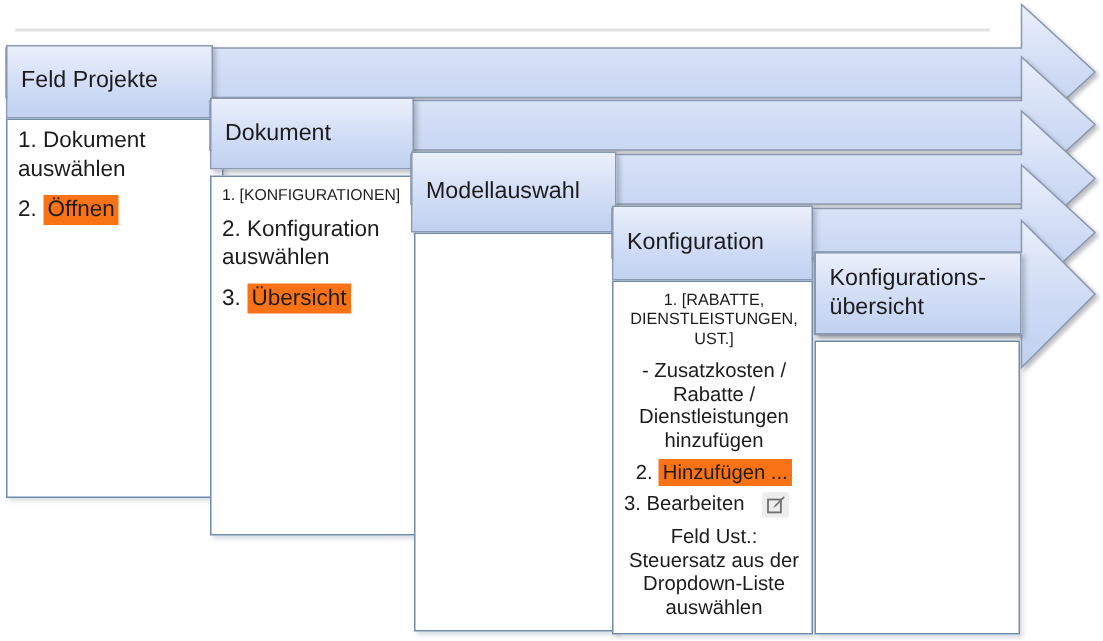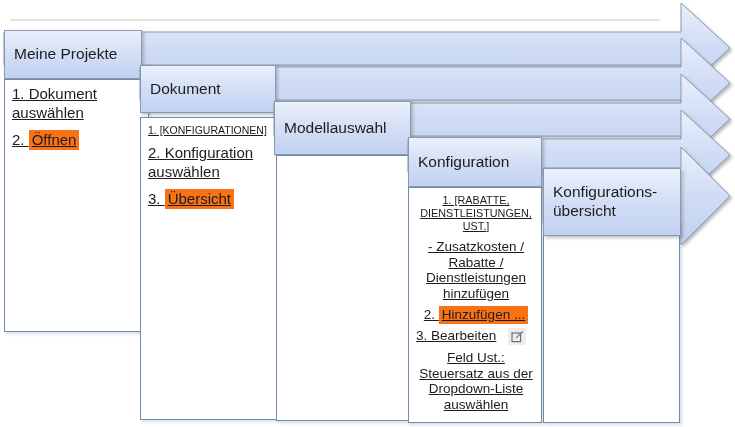--- a/index.html
+++ b/index.html
@@ -28,21 +28,21 @@
     padding:0 4px 0 9px;
     font-size:15.5px;line-height:1.22;
   }
 
   
   .panel{
     position:absolute;box-sizing:border-box;background:#ffffff;
     border:1px solid #6f8cab;
     box-shadow:2px 2px 3px rgba(120,130,150,.28);
     padding:5px 4px 0 7px;
-    font-size:15px;line-height:1.25;overflow:hidden;text-decoration:underline;
+    font-size:15px;line-height:1.25;overflow:hidden;
   }
   .step{margin:0 0 8px 0;}
   .bracket{font-size:10.5px;line-height:1.25;margin:1px 0 7px 0;}
   .hl{background:#f97316;padding:1px 3px 2px 3px;}
 
   
   .panel-kon{font-size:13.5px;line-height:1.17;padding-right:5px;text-align:center;}
   .panel-kon .step{margin-bottom:5px;}
   .panel-kon .bracket{font-size:10.8px;line-height:1.2;margin-bottom:6px;}
 
@@ -69,34 +69,34 @@
       </linearGradient>
     </defs>
   </svg>
 
   <div class="thin-line"></div>
 
   <svg class="arrow-svg" viewBox="0 0 735 427">
     <polygon class="arrow-shape" points="4,32 681,32 681,3 730,48 681,93 681,65 4,65"></polygon>
   </svg>
   <div class="banner-label" style="left:4px;top:30px;width:138px;height:49px;">
-    <span>Meine Projekte</span>
+    <span>Feld Projekte</span>
   </div>
   <div class="panel" style="left:4px;top:79px;width:145px;height:253px;">
     <div class="step">1. Dokument auswählen</div>
     <div class="step"><span>2. </span><span class="hl">Öffnen</span></div>
   </div>
 
   <svg class="arrow-svg" viewBox="0 0 735 427">
     <polygon class="arrow-shape" points="140,67 681,67 681,38 730,83 681,128 681,100 140,100"></polygon>
   </svg>
   <div class="banner-label" style="left:140px;top:65px;width:136px;height:48px;">
     <span>Dokument</span>
   </div>
-  <div class="panel" style="left:140px;top:117px;width:137px;height:303px;">
+  <div class="panel" style="left:140px;top:117px;width:137px;height:240px;">
     <div class="bracket">1. [KONFIGURATIONEN]</div>
     <div class="step">2. Konfiguration auswählen</div>
     <div class="step"><span>3. </span><span class="hl">Übersicht</span></div>
   </div>
 
   <svg class="arrow-svg" viewBox="0 0 735 427">
     <polygon class="arrow-shape" points="274,103 681,103 681,74 730,119 681,164 681,136 274,136"></polygon>
   </svg>
   <div class="banner-label" style="left:274px;top:101px;width:137px;height:54px;">
     <span>Modellauswahl</span>
@@ -123,17 +123,17 @@
       </span>
     </div>
     <div class="step">Feld Ust.: Steuersatz aus der Dropdown-Liste auswählen</div>
   </div>
 
   <div class="panel" style="left:543px;top:227px;width:137px;height:196px;"></div>
 
   <svg class="arrow-svg" viewBox="0 0 735 427">
     <polygon class="arrow-shape" points="543,168 681,168 681,147 730,196 681,245 681,223 543,223"></polygon>
   </svg>
-  <div class="banner-label" style="left:543px;top:168px;width:138px;height:68px;">
+  <div class="banner-label" style="left:543px;top:168px;width:138px;height:55px;">
     <span>Konfigurations-übersicht</span>
   </div>
 
 </div>
 
 </body></html>

